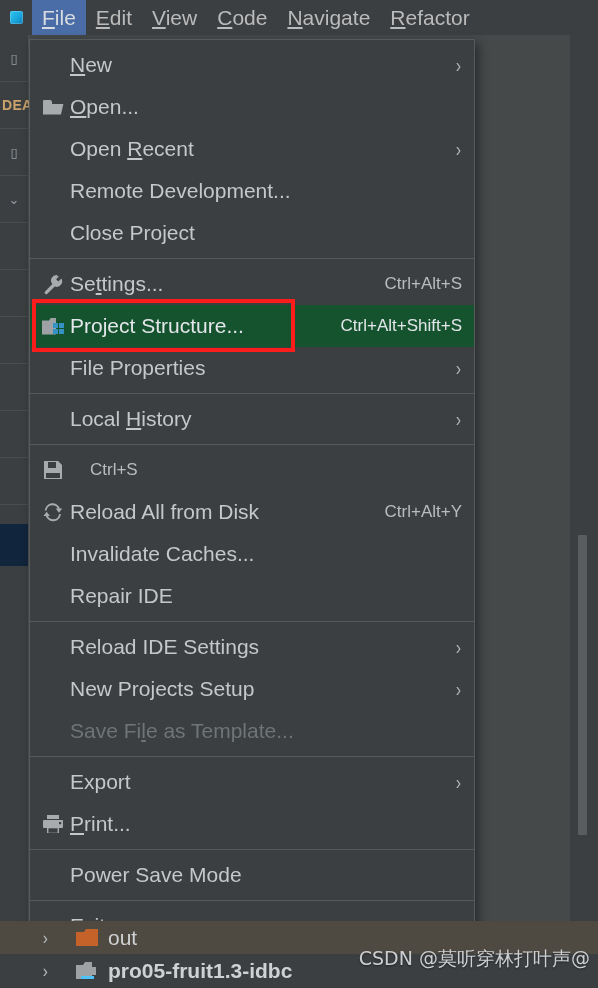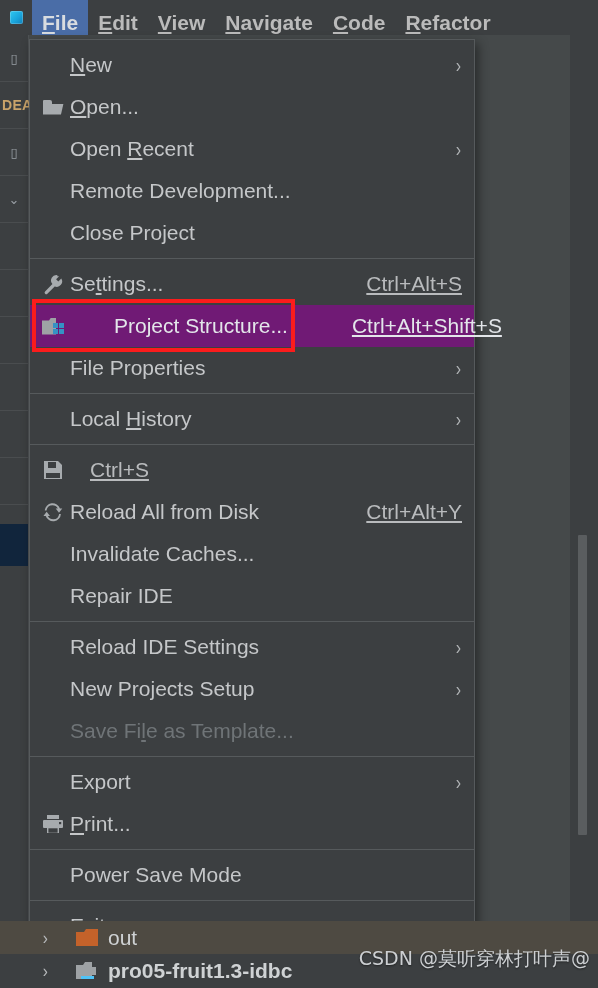--- a/index.html
+++ b/index.html
@@ -99,28 +99,27 @@
     position: relative;
   }
   .mb-logo .logo-shape {
     width: 13px; height: 13px;
     background: linear-gradient(135deg,#2fc8f0 0%,#1aa6dd 55%,#0f7fb8 100%);
     border-radius: 2px;
     box-shadow: inset 0 0 0 1px rgba(255,255,255,.2);
   }
   .mb-item {
     display: flex;
-    align-items: flex-start;
+    align-items: center;
     padding: 12px 10px;
     color: #bbbbbb;
     font-size: 21px;
     line-height: 1;
     white-space: nowrap;
     cursor: default;
-    font-weight: bold;
   }
   .mb-item.active {
     background: #4a6da7;
     color: #d8dce0;
   }
   .mb-item u { text-decoration: underline; text-underline-offset: 2px; }
 
   
   .menu-popup {
     position: absolute;
@@ -144,35 +143,34 @@
     display: flex;
     align-items: center;
     height: 42px;
     padding: 0 12px 0 6px;
     color: #c5c7c9;
     font-size: 21px;
     white-space: nowrap;
     cursor: default;
     box-sizing: border-box;
   }
-  .menu-item.selected { background: #701a75; color: #e3e6ea; gap: 44px; }
+  .menu-item.selected { background: #14532d; color: #e3e6ea; }
   .menu-item.disabled { color: #6f7477; }
   .menu-icon {
     width: 34px; min-width: 34px;
     height: 42px;
     position: relative;
     display: flex; align-items: center; justify-content: center;
   }
   .menu-label { flex: 1; }
   .menu-label u { text-decoration: underline; text-underline-offset: 2px; }
   .menu-shortcut {
     color: #b9bbbd;
-    font-size: 21px;
+    font-size: 17px;
     margin-left: 20px;
-    text-decoration: underline;
   }
   .menu-item.selected .menu-shortcut { color: #e3e6ea; }
   .menu-arrow {
     color: #b0b3b5;
     font-size: 20px;
     margin-left: 20px;
     line-height: 1;
     transform: scaleX(.8);
   }
   .ic-folder-open {
@@ -329,24 +327,24 @@
     <div class="mb-item active">
       <span><u>F</u>ile</span>
     </div>
     <div class="mb-item">
       <span><u>E</u>dit</span>
     </div>
     <div class="mb-item">
       <span><u>V</u>iew</span>
     </div>
     <div class="mb-item">
+      <span><u>C</u>ode</span>
+    </div>
+    <div class="mb-item">
       <span><u>N</u>avigate</span>
-    </div>
-    <div class="mb-item">
-      <span><u>C</u>ode</span>
     </div>
     <div class="mb-item">
       <span><u>R</u>efactor</span>
     </div>
   </div>
 
   <div class="menu-popup" id="file-menu">
       <div class="menu-group">
         <div class="menu-item">
           <span class="menu-icon"></span>

